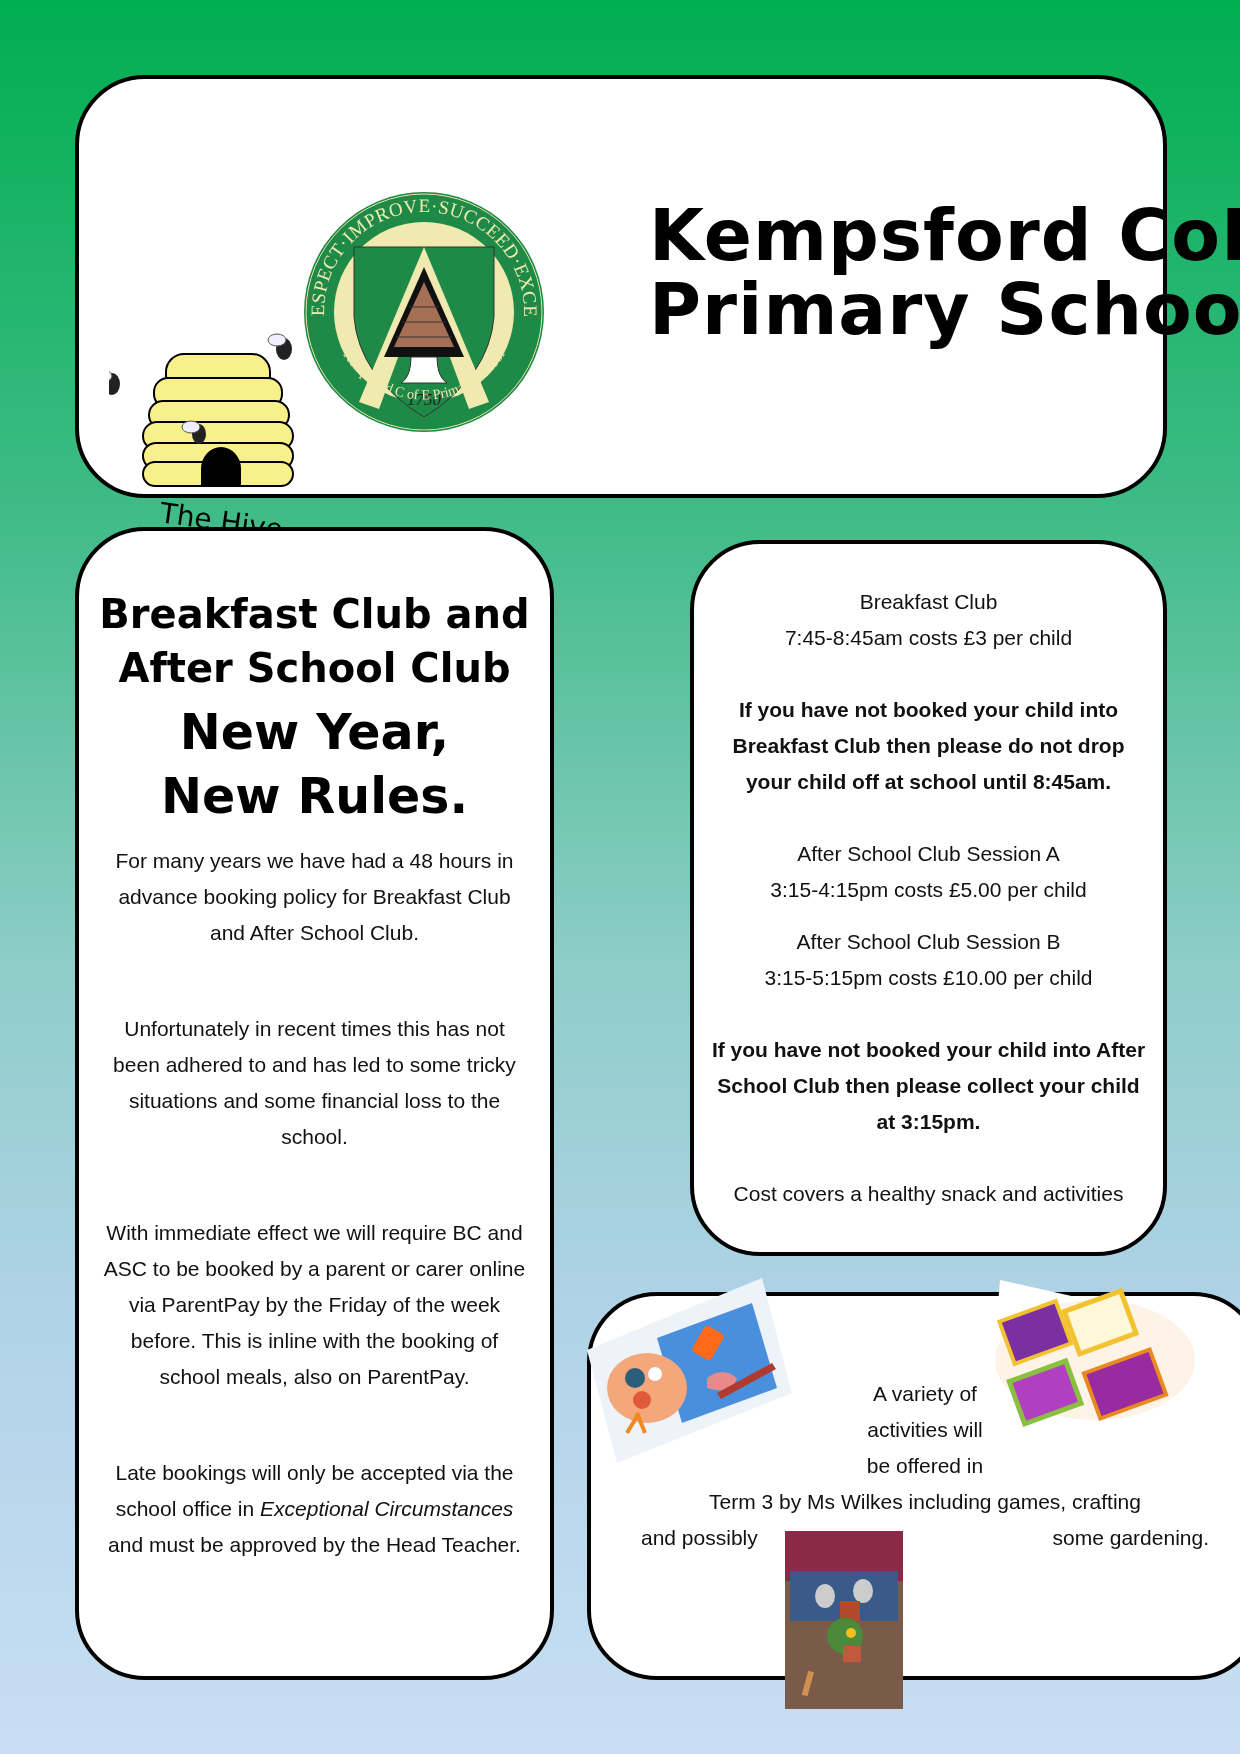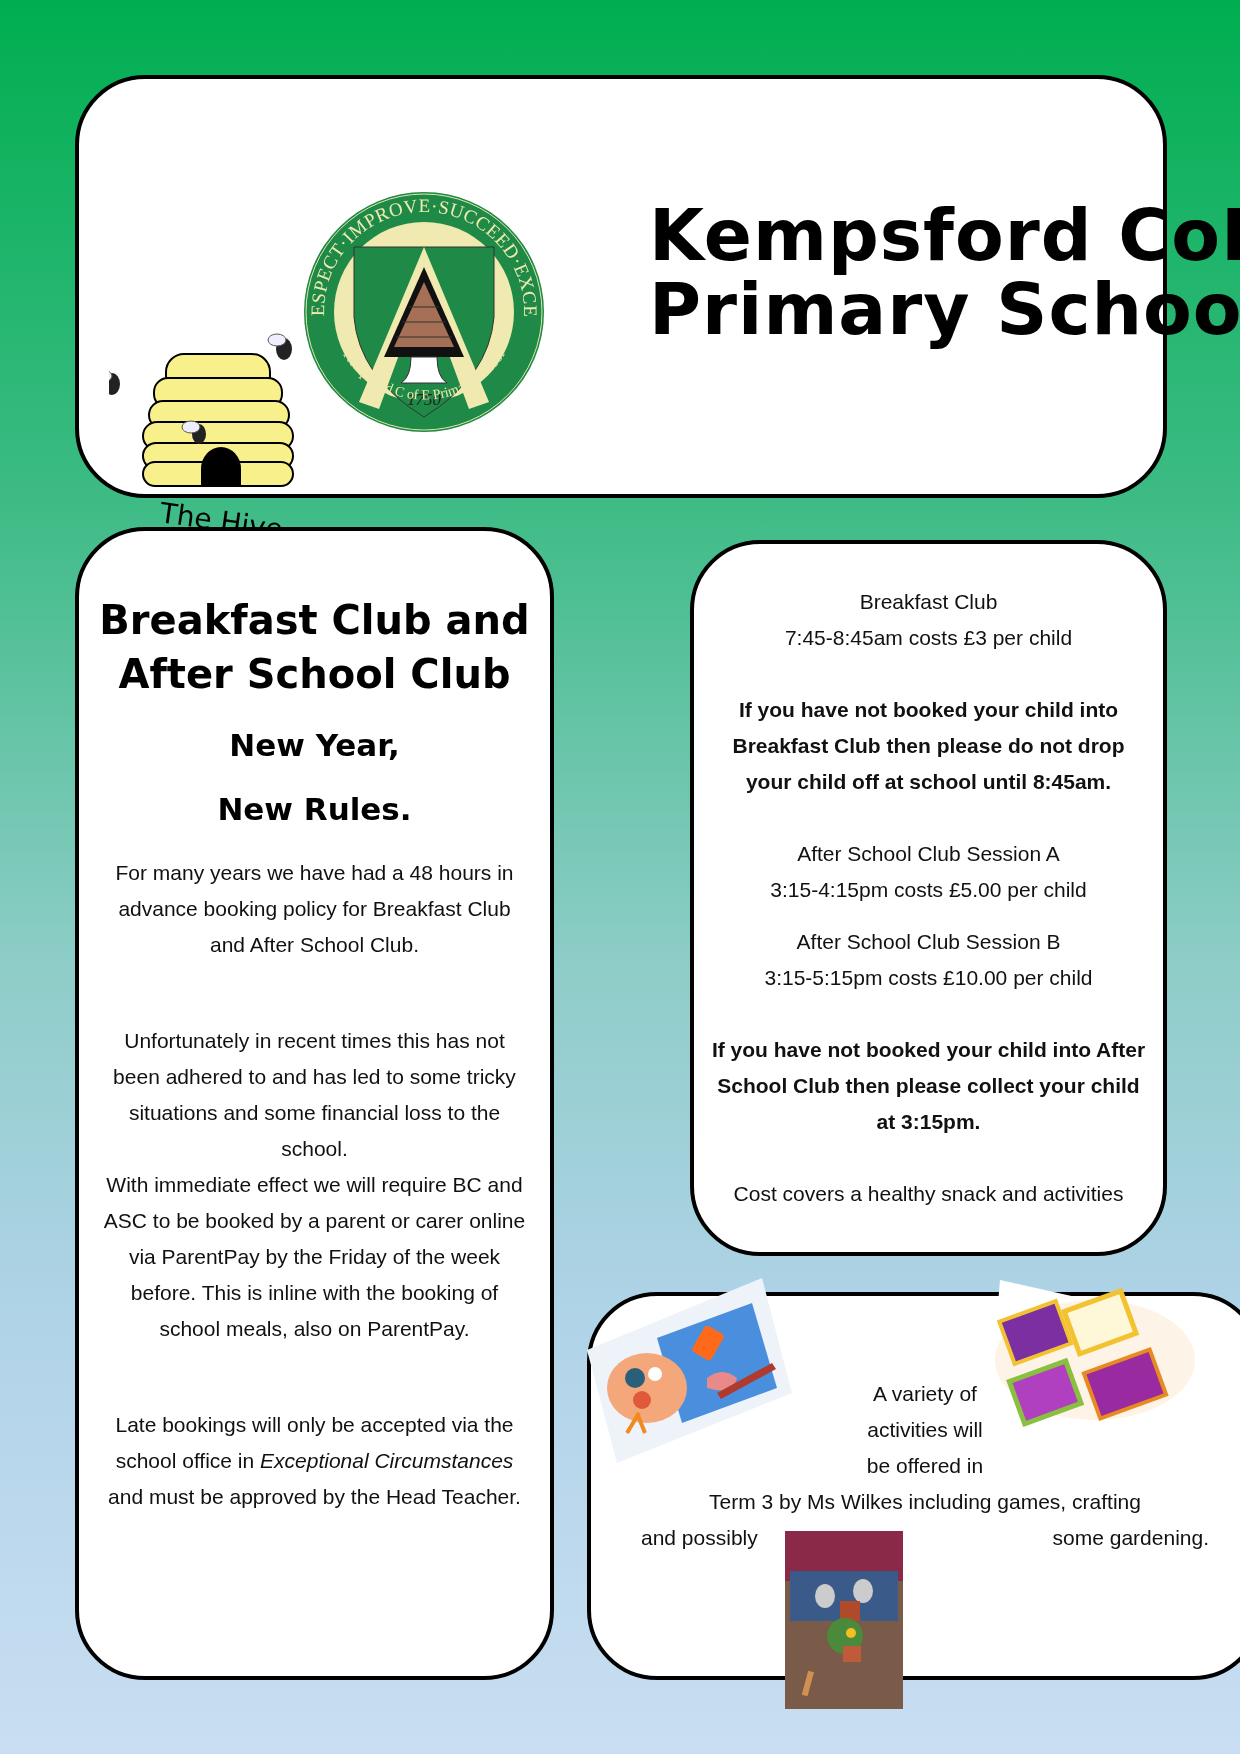--- a/index.html
+++ b/index.html
@@ -16,24 +16,24 @@
   #left-card { left: 75px; top: 527px; width: 479px; height: 1153px; border-radius: 70px 70px 70px 70px; }
   #right-card { left: 690px; top: 540px; width: 477px; height: 716px; border-radius: 70px; }
   #activities-card { left: 587px; top: 1292px; width: 676px; height: 388px; border-radius: 70px; }
 
   .comic { font-family: "DejaVu Sans", sans-serif; font-weight: bold; color: #000; }
   .body-text { font-family: "Liberation Sans", sans-serif; font-size: 21px; color: #111; text-align: center; line-height: 36px; }
 
   #school-title { position: absolute; left: 570px; top: 120px; font-size: 71px; line-height: 74px; letter-spacing: 1px; }
   #school-title div { white-space: nowrap; }
 
-  .left-head { text-align: center; margin: 12px; }
+  .left-head { text-align: center; margin: 6px; }
   #left-inner { position: absolute; left: 0; top: 50px; width: 100%; }
   #left-heading-1 { font-size: 40px; line-height: 54px; }
-  #left-heading-2 { font-size: 31px; line-height: 64px; margin-top: 4px; }
+  #left-heading-2 { font-size: 49px; line-height: 64px; margin-top: 4px; }
   .para { padding: 0 22px; margin: 0; }
 
   #right-inner { position: absolute; left: 0; top: 40px; width: 100%; }
   .bold { font-weight: bold; }
 
   #hive { position: absolute; left: 30px; top: 165px; }
   #crest { position: absolute; left: 220px; top: 108px; }
 </style>
 </head>
 <body>
@@ -100,21 +100,21 @@
     <div class="comic left-head" id="left-heading-1">
       <div>Breakfast Club and</div>
       <div>After School Club</div>
     </div>
     <div class="comic left-head" id="left-heading-2">
       <div>New Year,</div>
       <div>New Rules.</div>
     </div>
     <p class="body-text para" style="margin-top:14px">For many years we have had a 48 hours in advance booking policy for Breakfast Club and After School Club.</p>
     <p class="body-text para" style="margin-top:60px">Unfortunately in recent times this has not been adhered to and has led to some tricky situations and some financial loss to the school.</p>
-    <p class="body-text para" style="">With immediate effect we will require BC and ASC to be booked by a parent or carer online via ParentPay by the Friday of the week before.  This is inline with the booking of school meals, also on ParentPay.</p>
+    <p class="body-text para" style="margin-top:60px">With immediate effect we will require BC and ASC to be booked by a parent or carer online via ParentPay by the Friday of the week before.  This is inline with the booking of school meals, also on ParentPay.</p>
     <p class="body-text para" style="margin-top:60px">
       <span>Late bookings will only be accepted via the school office in </span><em>Exceptional Circumstances</em><span> and must be approved by the Head Teacher.</span>
     </p>
   </div>
 </div>
 
 <div class="card" id="right-card">
   <div id="right-inner" class="body-text">
     <div>Breakfast Club</div>
     <div>7:45-8:45am costs £3 per child</div>

